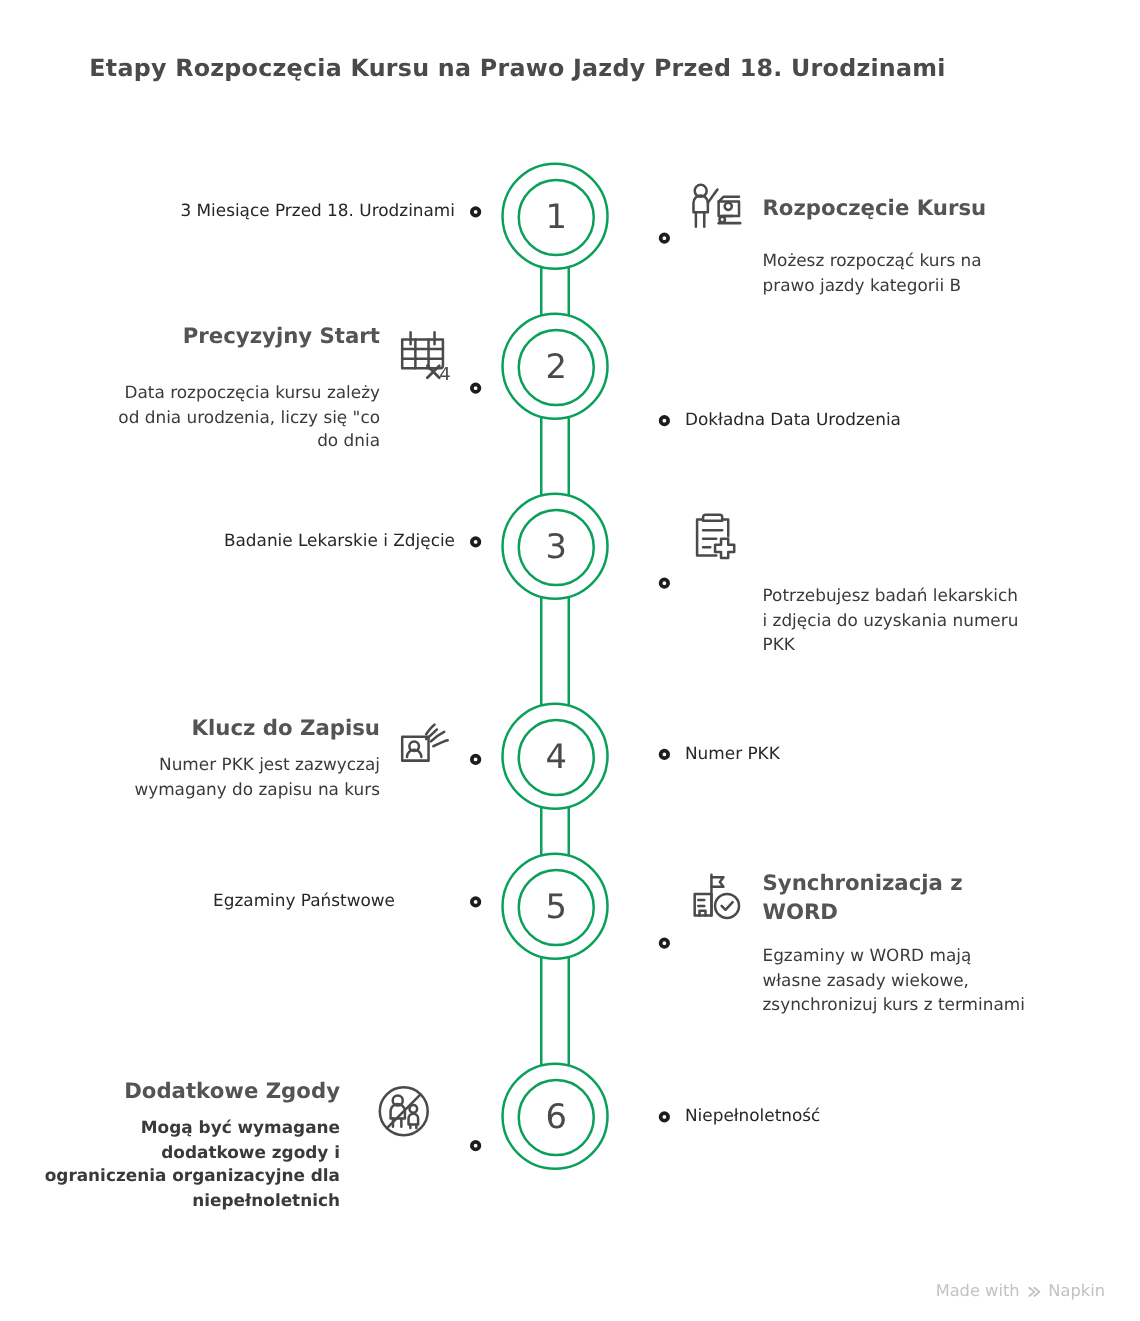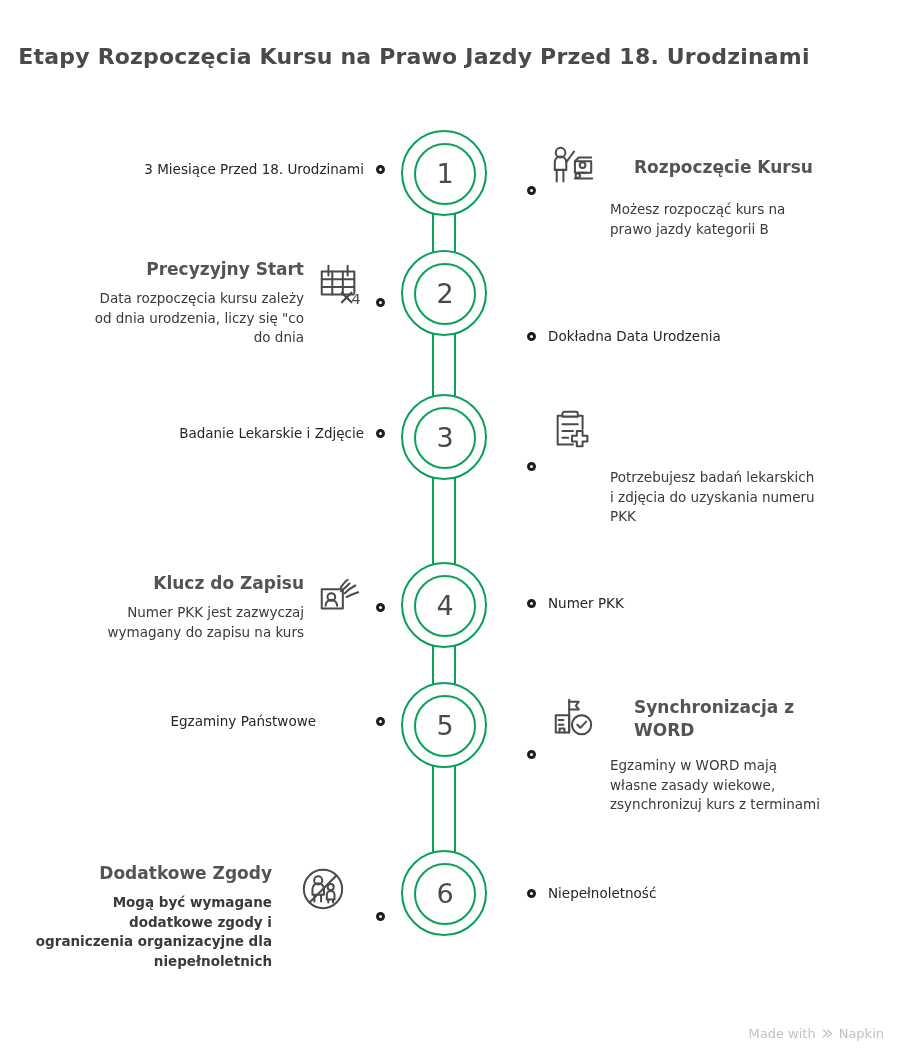--- a/index.html
+++ b/index.html
@@ -16,21 +16,21 @@
     overflow: hidden;
   }
 
   
   .page-title {
     position: absolute;
     left: 0;
     top: 44px;
     width: 828px;
     text-align: center;
-    font-size: 22px;
+    font-size: 19px;
     font-weight: bold;
     letter-spacing: 0.2px;
     color: #4a4a4a;
   }
 
   
   .spine {
     position: absolute;
     left: 0;
     top: 0;
@@ -138,21 +138,21 @@
     align-items: center;
     justify-content: center;
   }
   .side-left .icon { margin-left: 10px; }
   .side-right .icon { margin-right: 12px; }
   .icon svg { width: 46px; height: 46px; display: block; }
 
   .gapcol { display: flex; flex-direction: column; }
   .side-left .gapcol { align-items: flex-end; }
   .side-right .gapcol { align-items: flex-start; }
-  .headrow { display: flex; align-items: center; gap: 24px; }
+  .headrow { display: flex; align-items: center; }
   .side-right .headrow { flex-direction: row; }
 
   
   .footer {
     position: absolute;
     right: 28px;
     bottom: 16px;
     display: flex;
     align-items: center;
     gap: 5px;
@@ -232,21 +232,21 @@
       <span class="stitle">Rozpoczęcie Kursu</span>
     </div>
     <span class="sdesc" style="margin-top:8px;margin-left:62px;">Możesz rozpocząć kurs na
 prawo jazdy kategorii B</span>
   </div>
 </div>
 
 <div class="side side-left" style="top:258px;">
   <div class="gapcol">
     <span class="stitle">Precyzyjny Start</span>
-    <span class="sdesc" style="margin-top:8px;">Data rozpoczęcia kursu zależy
+    <span class="sdesc" style="margin-top:24px;">Data rozpoczęcia kursu zależy
 od dnia urodzenia, liczy się "co
 do dnia</span>
   </div>
   <span class="icon" style="align-self:flex-start;margin-top:2px;">
     <svg viewBox="0 0 48 48" fill="none" stroke="#4a4a4a" stroke-width="2.1" stroke-linecap="round" stroke-linejoin="round">
       <path d="M6 10h34v22a2 2 0 0 1-2 2H6z"></path>
       <path d="M13 4v10M33 4v10"></path>
       <path d="M6 18h34M6 26h34"></path>
       <path d="M17 10v24M28 10v24"></path>
       <path d="M27 32l10 10M37 32l-10 10" stroke-width="2.3"></path>

